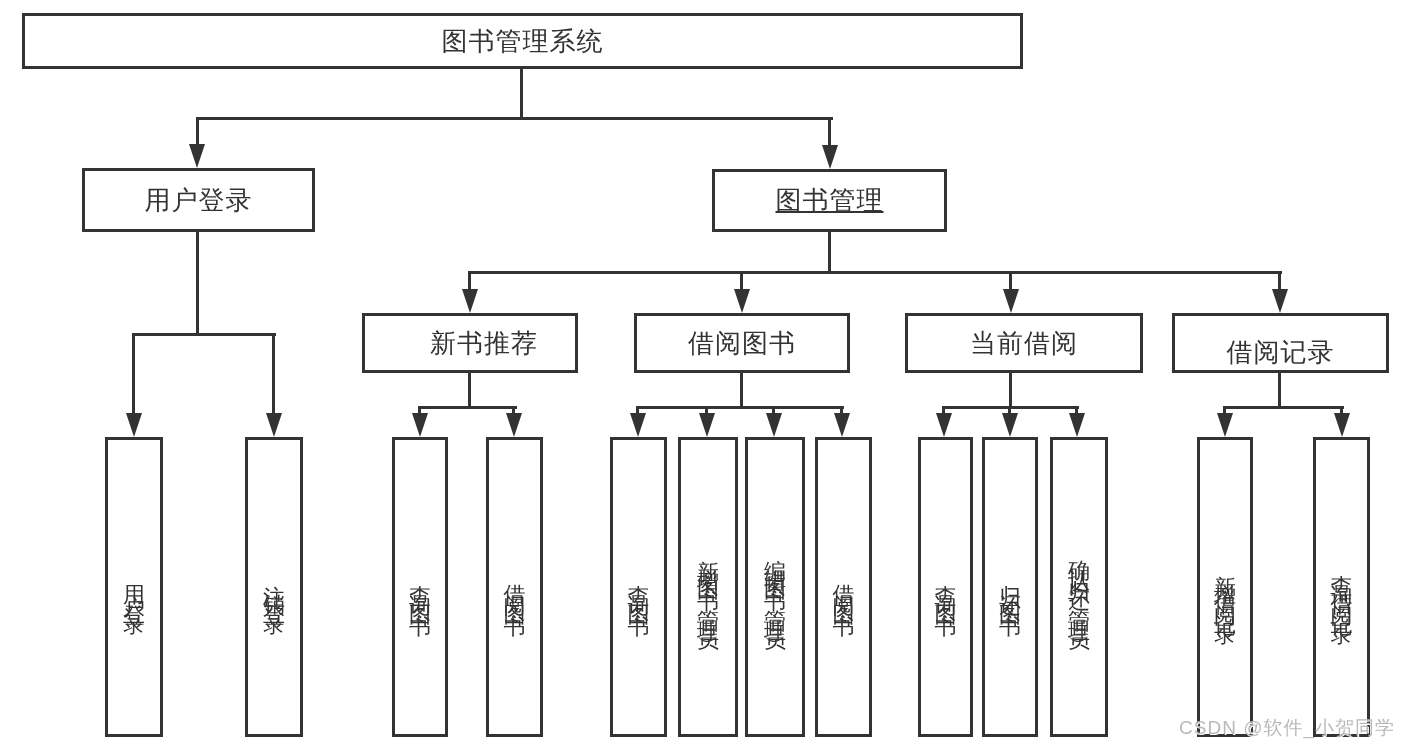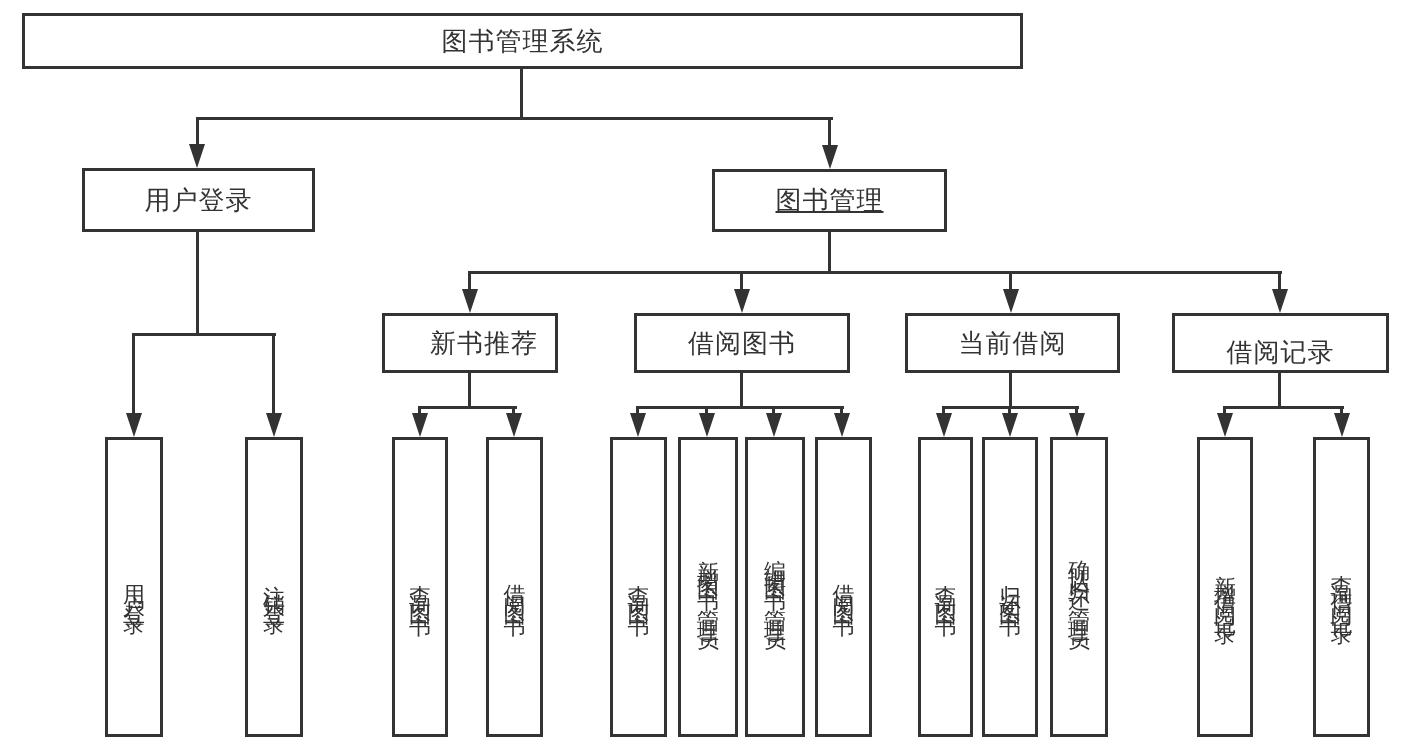--- a/index.html
+++ b/index.html
@@ -83,27 +83,27 @@
     <span>图书管理系统</span>
   </div>
 
   <div class="hbox" style="left:82px; top:168px; width:233px; height:64px;">
     <span>用户登录</span>
   </div>
   <div class="hbox" style="left:712px; top:169px; width:235px; height:63px;text-decoration:underline;">
     <span>图书管理</span>
   </div>
 
-  <div class="hbox" style="left:382px; top:313px; width:176px; height:60px;padding-left:28px;">
+  <div class="hbox" style="left:362px; top:313px; width:216px; height:60px;padding-left:28px;">
     <span>新书推荐</span>
   </div>
   <div class="hbox" style="left:634px; top:313px; width:216px; height:60px;">
     <span>借阅图书</span>
   </div>
-  <div class="hbox" style="left:905px; top:313px; width:215px; height:60px;">
+  <div class="hbox" style="left:905px; top:313px; width:238px; height:60px;">
     <span>当前借阅</span>
   </div>
   <div class="hbox" style="left:1172px; top:313px; width:217px; height:60px;align-items:flex-end;">
     <span>借阅记录</span>
   </div>
 
   <div class="vbox" style="left:105px; top:437px; width:58px; height:300px;">
     <span>用户登录</span>
   </div>
   <div class="vbox" style="left:245px; top:437px; width:58px; height:300px;">
@@ -199,14 +199,15 @@
   <div class="v" style="left:1075px; top:406px; height:12px;"></div>
   <div class="arrow" style="left:1069px; top:413px;"></div>
 
   <div class="v" style="left:1278px; top:373px; height:36px;"></div>
   <div class="h" style="left:1223px; top:406px; width:121px;"></div>
   <div class="v" style="left:1223px; top:406px; height:12px;"></div>
   <div class="arrow" style="left:1217px; top:413px;"></div>
   <div class="v" style="left:1340px; top:406px; height:12px;"></div>
   <div class="arrow" style="left:1334px; top:413px;"></div>
 
+  <div id="watermark">CSDN @软件_小贺同学</div>
 
 </div>
 
 </body></html>

